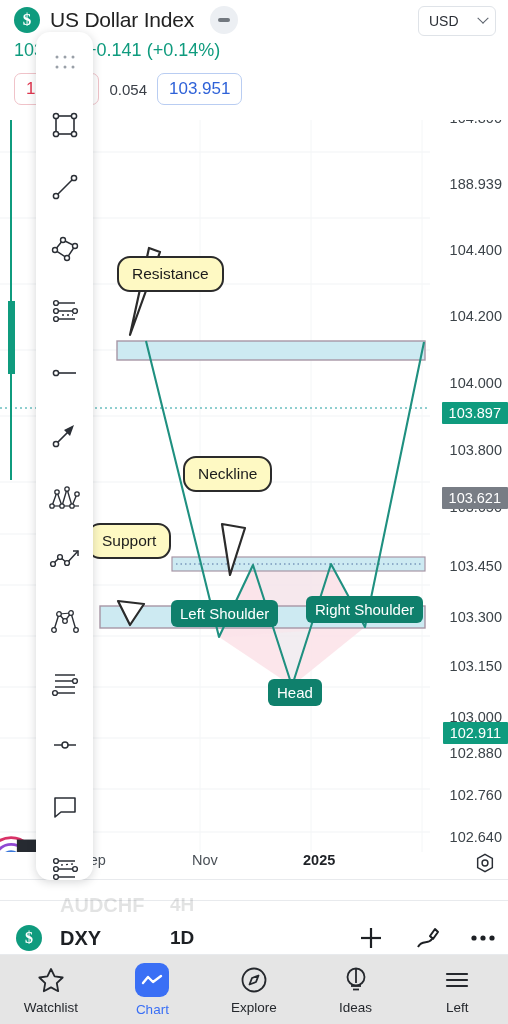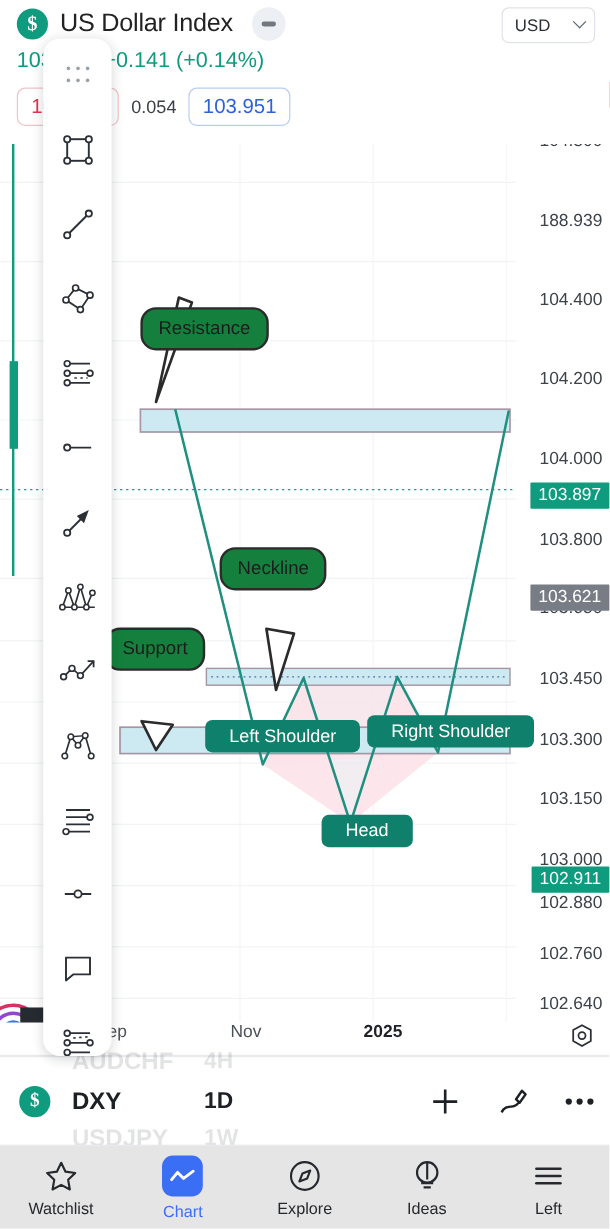--- a/index.html
+++ b/index.html
@@ -51,45 +51,45 @@
   
   .price-scale { position:absolute; right:0; top:36px; width:84px; height:816px; }
   .p-label { position:absolute; right:6px; font-size:14.5px; color:#3c4349; white-space:nowrap; }
   .p-badge { position:absolute; right:0; padding:3px 7px; font-size:14.5px; color:#fff; white-space:nowrap; border-radius:1px;}
   .p-badge.red { background:#ef2f45; }
   .p-badge.green { background:#0f9b7e; }
   .p-badge.grey { background:#787d85; }
 
   
   .callout {
-    position:absolute; background:#15803d; border:2.2px solid #2b2b2b; border-radius:13px;
+    position:absolute; background:#fef9c3; border:2.2px solid #2b2b2b; border-radius:13px;
     font-size:15.5px; color:#1c1c1c; padding:7px 13px; white-space:nowrap; z-index:3;
   }
   .tag {
     position:absolute; background:#0f806c; color:#fff; border-radius:6px;
-    font-size:15px; padding:5px 20px; white-space:nowrap; z-index:3;
+    font-size:15px; padding:5px 9px; white-space:nowrap; z-index:3;
   }
 
   
   .time-axis { position:absolute; left:0; top:846px; width:508px; height:34px; border-bottom:1px solid #e8eaed; }
   .t-label { position:absolute; top:6px; font-size:14.5px; color:#4a5057; }
   .t-label.bold { color:#1f2227; font-weight:bold; }
   .gear { position:absolute; right:12px; top:6px; width:22px; height:22px; }
 
   
   .toolbar {
     position:absolute; left:36px; top:32px; width:57px; height:848px;
     background:#fff; border-radius:14px; box-shadow:0 2px 10px rgba(20,25,35,.18);
     z-index:20; overflow:hidden;
   }
   .tool { width:57px; height:62px; display:flex; align-items:center; justify-content:center; }
   .tool svg { display:block; }
 
   
-  .ticker-panel { position:absolute; left:0; top:880px; width:508px; height:75px; background:#fff; border-top:1px solid #e8eaed; }
+  .ticker-panel { position:absolute; left:0; top:900px; width:508px; height:75px; background:#fff; border-top:1px solid #e8eaed; }
   .tk-row { position:absolute; left:0; width:508px; height:36px; display:flex; align-items:center; }
   .tk-faded { opacity:0.12; }
   .tk-logo { width:26px; height:26px; border-radius:50%; background:#0f9b7e; color:#fff;
              font-size:16px; font-weight:bold; line-height:26px; text-align:center; margin-left:16px;
              font-family:"Liberation Serif", serif; }
   .tk-sym { margin-left:18px; font-size:20px; font-weight:bold; color:#1d2024; width:110px; }
   .tk-tf  { font-size:19px; font-weight:bold; color:#1d2024; }
   .tk-actions { position:absolute; right:10px; display:flex; align-items:center; gap:26px; }
 
   

